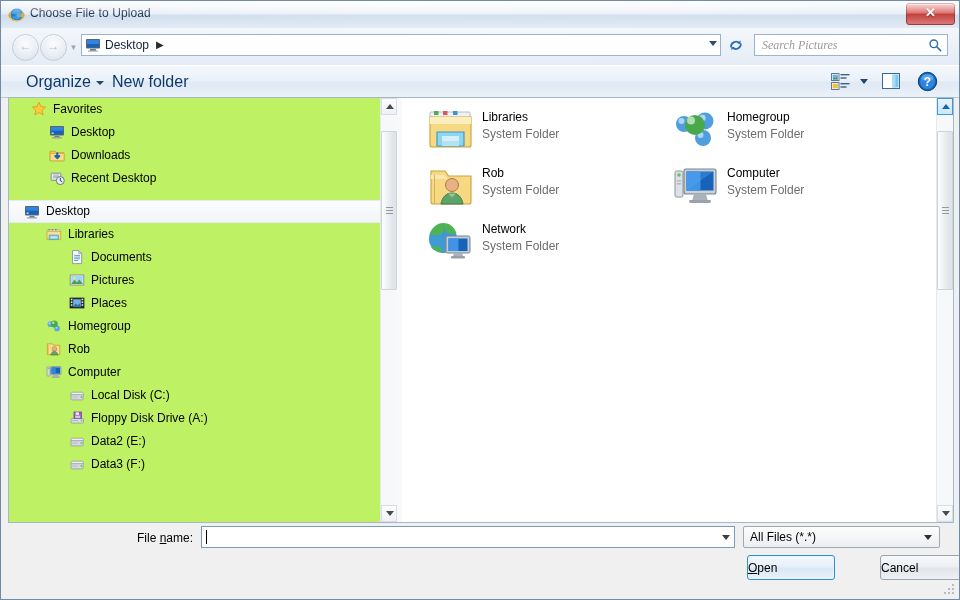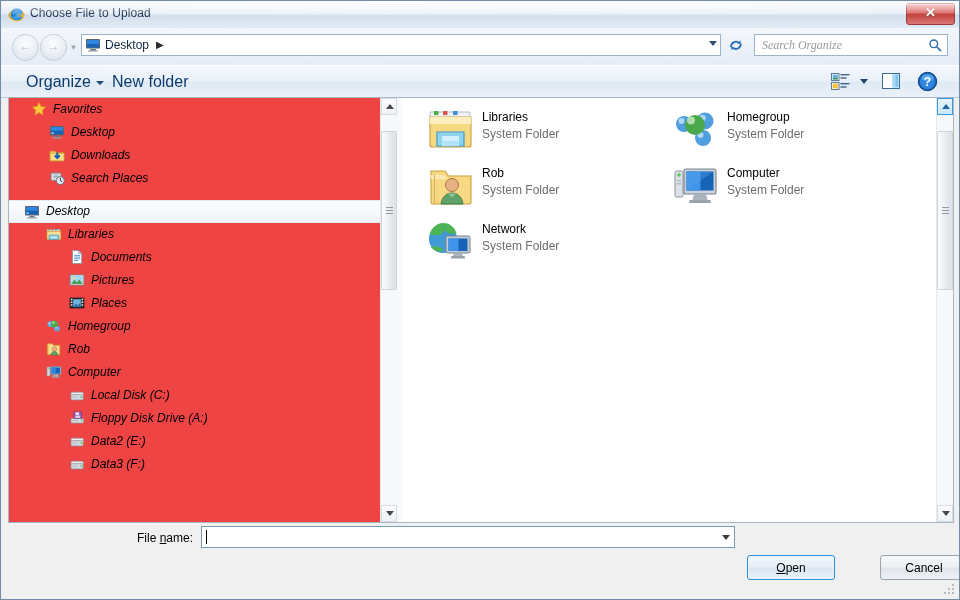--- a/index.html
+++ b/index.html
@@ -199,23 +199,22 @@
     position: absolute; left: 7px; top: 96px;
     width: 946px; height: 426px;
     background: #ffffff;
     border: 1px solid #a7b7c8;
     box-sizing: border-box;
     overflow: hidden;
   }
   #nav-pane {
     position: absolute; left: 0; top: 0;
     width: 388px; height: 100%;
-    background: #ef4444;
+    background: #bef264;
     overflow: hidden;
-    font-style: italic;
   }
   #splitter {
     position: absolute; left: 388px; top: 0;
     width: 5px; height: 100%;
     background: #f7f9fb;
     cursor: col-resize;
   }
   #file-pane {
     position: absolute; left: 393px; top: 0; right: 0;
     height: 100%;
@@ -361,21 +360,21 @@
     position: absolute; right: 7px; top: 8px;
     width: 0; height: 0;
     border-left: 4px solid transparent;
     border-right: 4px solid transparent;
     border-top: 5px solid #2f2f2f;
   }
   .dlg-btn {
     position: absolute; top: 554px;
     width: 88px; height: 25px;
     font-size: 12px; color: #000;
-    text-align: center; line-height: 25px;
+    text-align: left; line-height: 25px;
     border-radius: 3px;
     box-sizing: border-box;
     cursor: pointer;
     background: linear-gradient(to bottom, #f6f8fa 0%, #eceff3 48%, #e0e5ea 52%, #edf0f4 100%);
     border: 1px solid #9aa4ae;
   }
   #btn-open {
     left: 746px;
     border: 1px solid #2f8fd6;
     box-shadow: inset 0 0 0 1px #e8f4fd;
@@ -440,21 +439,21 @@
     <div id="refresh-btn">
       <svg width="16" height="16" viewBox="0 0 16 16">
         <path d="M3 9.5a5 5 0 0 1 8.4-3.4" fill="none" stroke="#2a6fb5" stroke-width="1.8" stroke-linecap="round"></path>
         <path d="M12.5 3.3v3.2H9.3z" fill="#2a6fb5"></path>
         <path d="M12.8 7.2a5 5 0 0 1-8.2 3.6" fill="none" stroke="#2a6fb5" stroke-width="1.8" stroke-linecap="round"></path>
         <path d="M3.4 13.3v-3.2h3.2z" fill="#2a6fb5"></path>
       </svg>
     </div>
 
     <div id="searchbox">
-      <span id="search-ph">Search Organize</span>
+      <span id="search-ph">Search Pictures</span>
       <span id="search-icon">
         <svg width="14" height="14" viewBox="0 0 14 14">
           <circle cx="5.8" cy="5.8" r="3.8" fill="none" stroke="#2f6fae" stroke-width="1.4"></circle>
           <line x1="8.7" y1="8.7" x2="12.6" y2="12.6" stroke="#2f6fae" stroke-width="1.6" stroke-linecap="round"></line>
         </svg>
       </span>
     </div>
   </div>
 
   <div id="toolbar">
@@ -526,21 +525,21 @@
             <span class="lbl" style="left:62px">Downloads</span>
           </div>
           <div class="tree-row">
             <span class="ico" style="left:40px"><svg width="16" height="16" viewBox="0 0 16 16">
                 <rect x="2" y="3" width="10" height="7.5" rx=".8" fill="#b9c3cd" stroke="#7d8893" stroke-width=".7"></rect>
                 <rect x="3" y="4" width="8" height="5.5" fill="#e8edf2"></rect>
                 <path d="M4 5h6M4 6.4h6M4 7.8h4" stroke="#8d98a3" stroke-width=".7"></path>
                 <circle cx="11.3" cy="10.6" r="4" fill="#e8eef4" stroke="#4e6275" stroke-width=".8"></circle>
                 <path d="M11.3 8.3v2.3l1.6 1" stroke="#2b3d4f" stroke-width="1" fill="none" stroke-linecap="round"></path>
               </svg></span>
-            <span class="lbl" style="left:62px">Search Places</span>
+            <span class="lbl" style="left:62px">Recent Desktop</span>
           </div>
           <div class="tree-gap"></div>
           <div class="tree-row sel">
             <span class="ico" style="left:15px"><svg width="16" height="16" viewBox="0 0 16 16">
                 <rect x="1" y="2" width="14" height="9.5" rx="1" fill="#5b646d"></rect>
                 <rect x="2" y="3" width="12" height="7.5" fill="#1763b8"></rect>
                 <rect x="2" y="3" width="12" height="3.6" fill="#2f86e0"></rect>
                 <rect x="2.6" y="8.4" width="2" height="1.6" fill="#9fe0ff"></rect>
                 <rect x="5.5" y="12" width="5" height="1.3" fill="#6f7981"></rect>
                 <rect x="3" y="13.2" width="10" height="1.2" rx=".5" fill="#949ca4"></rect>
@@ -781,20 +780,24 @@
   <div id="bottom"></div>
 
   <div id="fn-label"><span>File </span><u>n</u><span>ame:</span></div>
 
   <div id="fn-input">
     <span id="fn-caret"></span>
     <span style="position:absolute;left:6px;top:3px;font-size:12px;color:#000"></span>
     <span id="fn-drop"></span>
   </div>
 
+  <div id="filter-select">
+    <span id="filter-text">All Files (*.*)</span>
+    <span id="filter-caret"></span>
+  </div>
 
   <div id="btn-open" class="dlg-btn"><u>O</u><span>pen</span></div>
   <div id="btn-cancel" class="dlg-btn">Cancel</div>
 
   <div id="resize-grip">
     <i style="left:8px;top:8px"></i>
       <i style="left:4px;top:8px"></i>
       <i style="left:8px;top:4px"></i>
     <i style="left:0px;top:8px"></i>
       <i style="left:4px;top:4px"></i>

